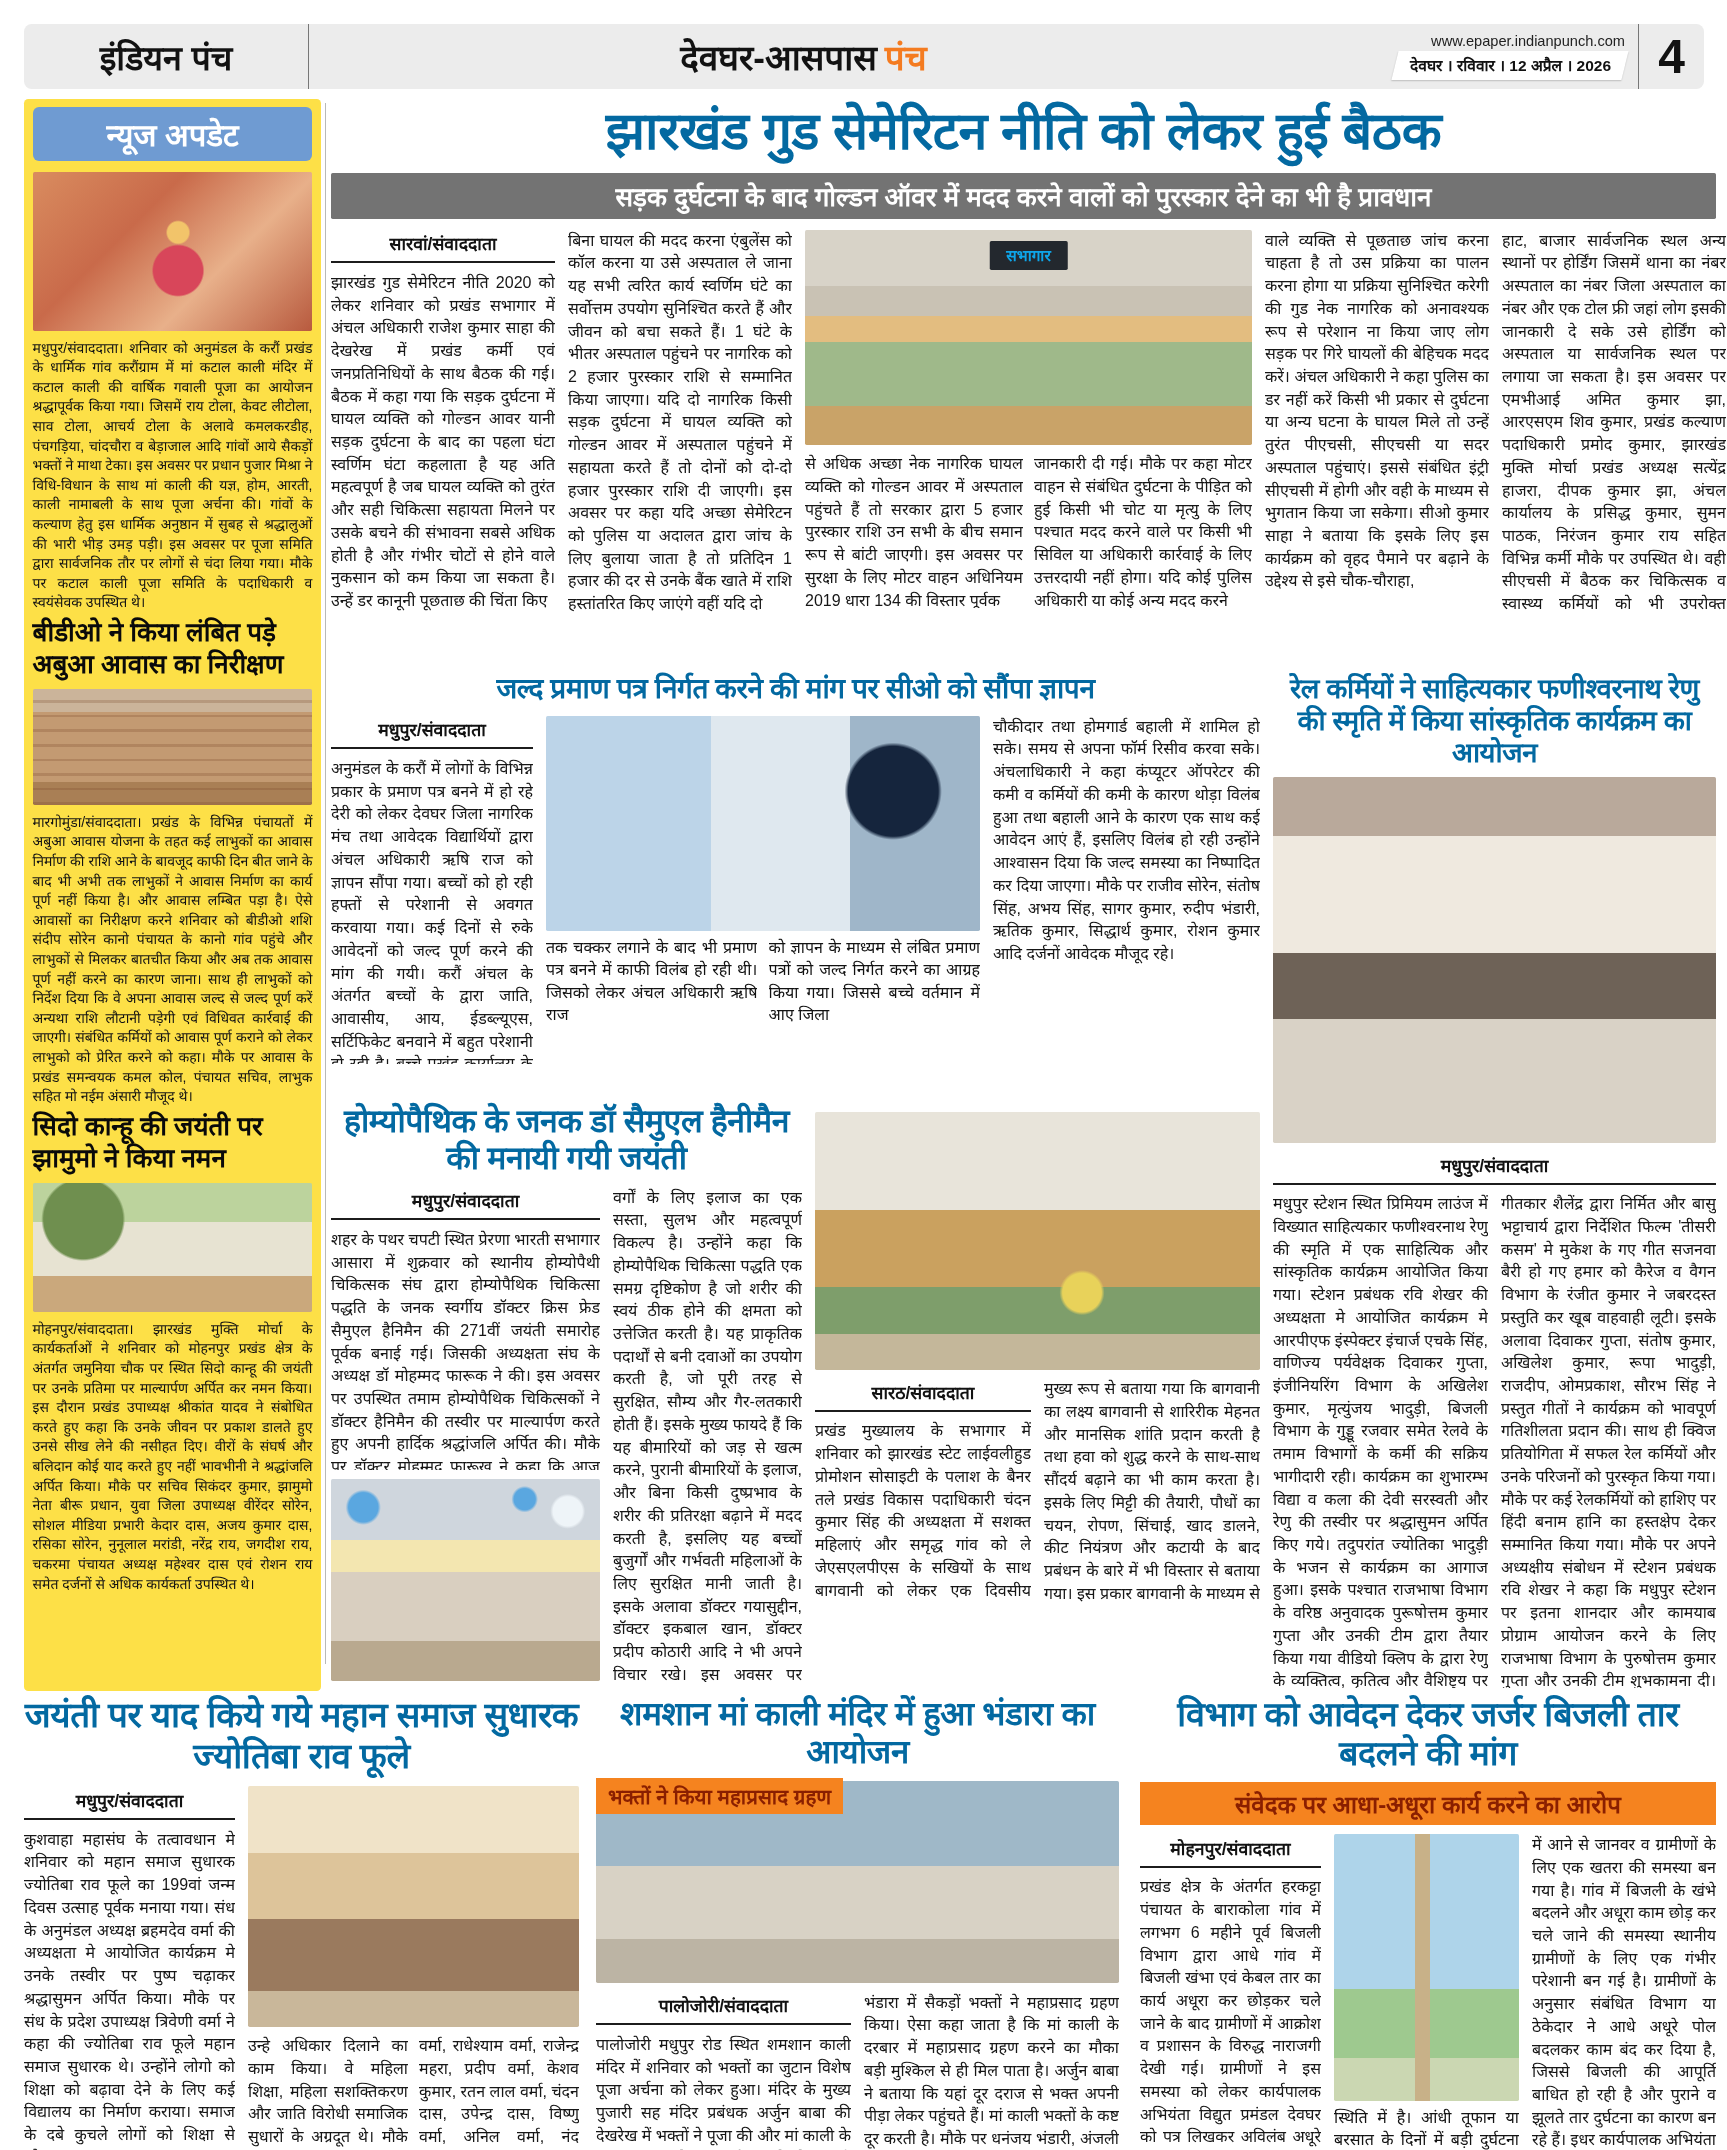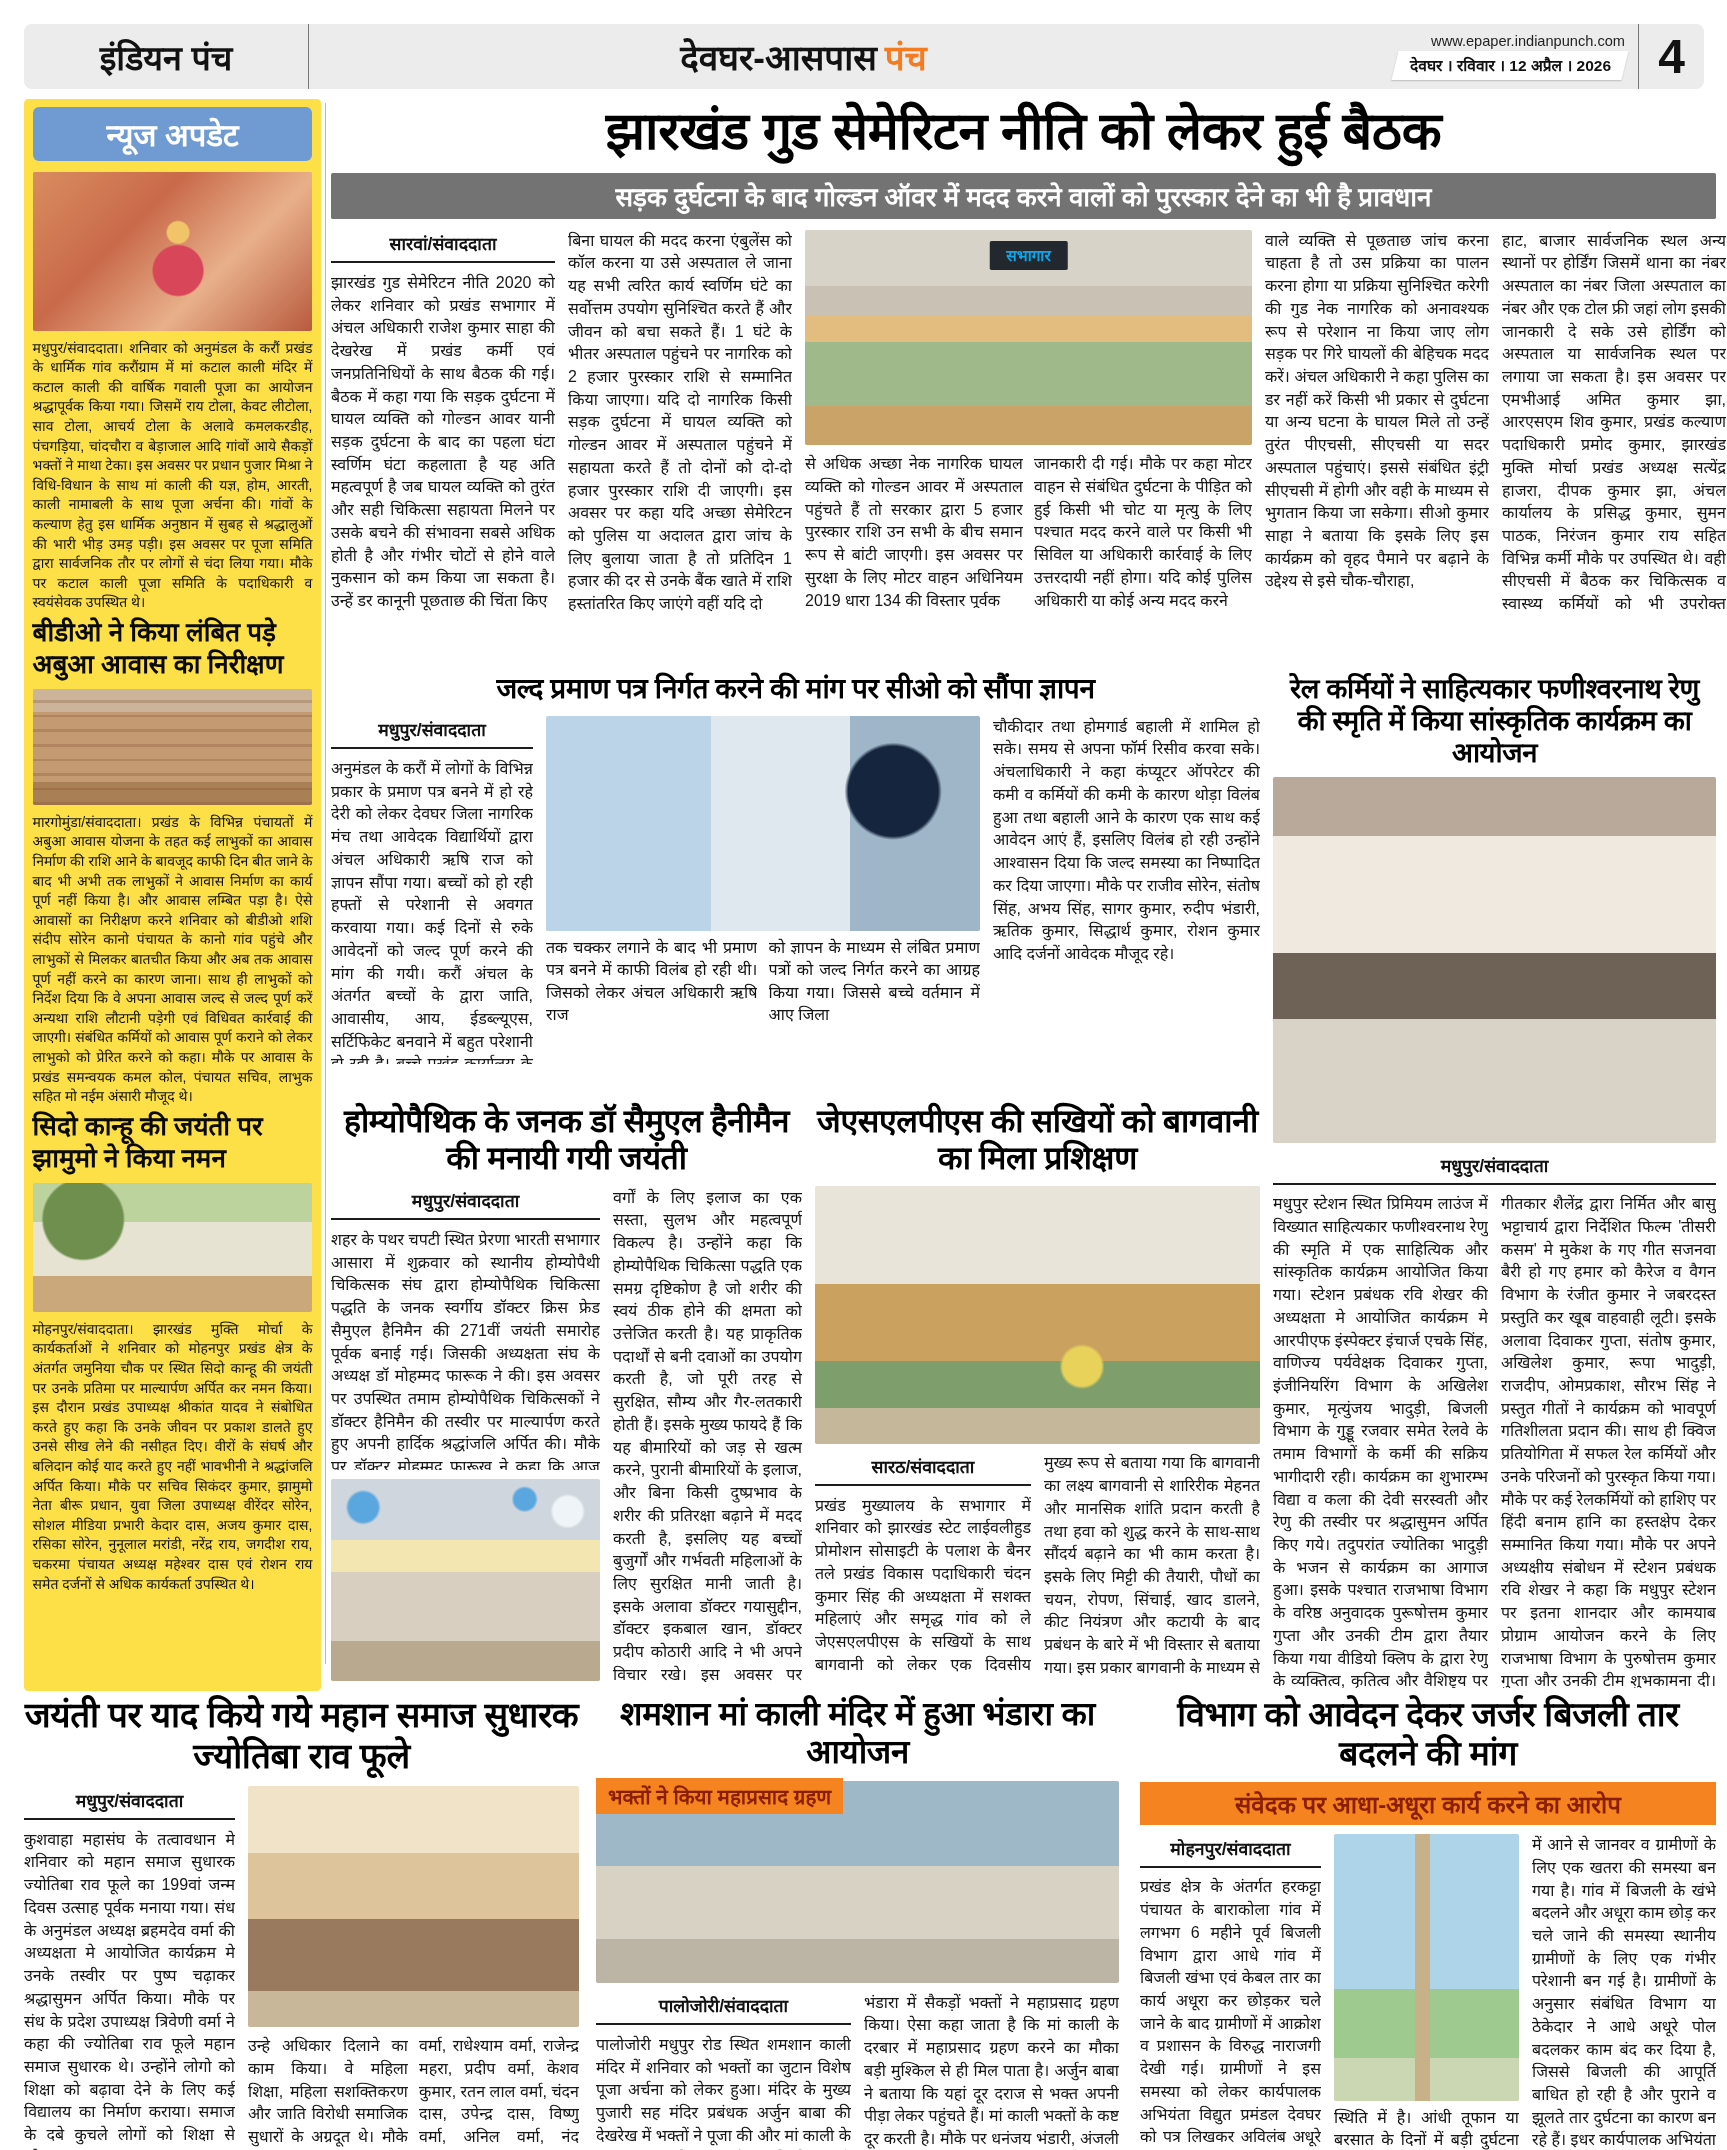--- a/index.html
+++ b/index.html
@@ -14,21 +14,21 @@
   .mh-center{flex:1;display:flex;align-items:center;justify-content:center;font-weight:800;font-size:35px;gap:7.7px;}
   .mh-accent{color:#f47b20;}
   .mh-right{width:327px;display:flex;flex-direction:column;align-items:flex-end;justify-content:center;padding-right:13px;gap:2.6px;}
   .mh-site{font-size:14.6px;color:#222;}
   .mh-datechip{background:#ffffff;transform:skewX(-14deg);padding:3.4px 14.6px;box-shadow:0 0.9px 1.7px rgba(0,0,0,.2);}
   .mh-datechip span{display:inline-block;transform:skewX(14deg);font-weight:700;font-size:15.5px;}
   .mh-pageno{width:65px;border-left:1.3px solid #777;display:flex;align-items:center;justify-content:center;
              font-weight:800;font-size:48px;}
   
   .rule-v{width:0.9px;background:#b9b9b9;}
-  .headline{font-weight:800;color:#000000;line-height:1.16;letter-spacing:-0.4px;}
+  .headline{font-weight:800;color:#0369a1;line-height:1.16;letter-spacing:-0.4px;}
   .h-center{text-align:center;}
   .body-text{font-size:16px;line-height:1.42;text-align:justify;color:#161616;}
   .byline{display:block;font-weight:700;font-size:17.6px;text-align:center;
           border-bottom:2.2px solid #1c1c1c;padding:1.7px 0 6px;margin:0 0 8.6px;}
   .cols{display:flex;gap:13px;}
   .col{flex:1;min-width:0;overflow:hidden;}
   .clip{overflow:hidden;}
   .photo{border-radius:1.7px;background:#ddd;position:relative;}
   .caption{font-size:16px;line-height:1.4;text-align:justify;margin-top:6px;}
   
@@ -201,21 +201,20 @@
         <div class="body-text clip" style="height:241px;">शहर के पथर चपटी स्थित प्रेरणा भारती सभागार आसारा में शुक्रवार को स्थानीय होम्योपैथी चिकित्सक संघ द्वारा होम्योपैथिक चिकित्सा पद्धति के जनक स्वर्गीय डॉक्टर क्रिस फ्रेड सैमुएल हैनिमैन की 271वीं जयंती समारोह पूर्वक बनाई गई। जिसकी अध्यक्षता संघ के अध्यक्ष डॉ मोहम्मद फारूक ने की। इस अवसर पर उपस्थित तमाम होम्योपैथिक चिकित्सकों ने डॉक्टर हैनिमैन की तस्वीर पर माल्यार्पण करते हुए अपनी हार्दिक श्रद्धांजलि अर्पित की। मौके पर डॉक्टर मोहम्मद फारूख ने कहा कि आज होम्योपैथिक चिकित्सा पद्धति पूरे विश्व में खास तौर पर समाज के कमजोर</div>
         <div class="photo ph-balloons" style="height:202px;margin-top:8.6px;"></div>
       </div>
       <div class="col clip">
         <div class="body-text">वर्गों के लिए इलाज का एक सस्ता, सुलभ और महत्वपूर्ण विकल्प है। उन्होंने कहा कि होम्योपैथिक चिकित्सा पद्धति एक समग्र दृष्टिकोण है जो शरीर की स्वयं ठीक होने की क्षमता को उत्तेजित करती है। यह प्राकृतिक पदार्थों से बनी दवाओं का उपयोग करती है, जो पूरी तरह से सुरक्षित, सौम्य और गैर-लतकारी होती हैं। इसके मुख्य फायदे हैं कि यह बीमारियों को जड़ से खत्म करने, पुरानी बीमारियों के इलाज, और बिना किसी दुष्प्रभाव के शरीर की प्रतिरक्षा बढ़ाने में मदद करती है, इसलिए यह बच्चों बुजुर्गों और गर्भवती महिलाओं के लिए सुरक्षित मानी जाती है। इसके अलावा डॉक्टर गयासुद्दीन, डॉक्टर इकबाल खान, डॉक्टर प्रदीप कोठारी आदि ने भी अपने विचार रखे। इस अवसर पर डॉक्टर देवानंद तिवारी, डॉक्टर सुबोध वर्मा, डॉक्टर एन पंडित, डॉक्टर सरफराज, डॉक्टर अजमत, डॉक्टर आसिफ डॉक्टर जेबा डॉक्टर संतोष विकास, डॉक्टर सुशील विश्वास सहित दर्जनों लोगों उपस्थित थे।</div>
       </div>
     </div>
   </div>
 
   <div class="abs" style="left:815px;top:1103px;width:445px;height:585px;">
-    <div class="headline h-center" style="font-size:32px;">जेएसएलपीएस की सखियों को बागवानी का मिला प्रशिक्षण</div>
     <div class="photo ph-training" style="height:258px;margin-top:8.6px;"></div>
     <div class="cols" style="margin-top:8.6px;height:224px;">
       <div class="col clip">
         <span class="byline">सारठ/संवाददाता</span>
         <div class="body-text">प्रखंड मुख्यालय के सभागार में शनिवार को झारखंड स्टेट लाईवलीहुड प्रोमोशन सोसाइटी के पलाश के बैनर तले प्रखंड विकास पदाधिकारी चंदन कुमार सिंह की अध्यक्षता में सशक्त महिलाएं और समृद्ध गांव को ले जेएसएलपीएस के सखियों के साथ बागवानी को लेकर एक दिवसीय प्रशिक्षण का आयोजन किया गया। इस अवसर पर बागवानी से जुड़े सभी क्षेत्रों पर विशेष प्रकाश डाला गया साथ ही</div>
       </div>
       <div class="col clip">
         <div class="body-text">मुख्य रूप से बताया गया कि बागवानी का लक्ष्य बागवानी से शारिरीक मेहनत और मानसिक शांति प्रदान करती है तथा हवा को शुद्ध करने के साथ-साथ सौंदर्य बढ़ाने का भी काम करता है। इसके लिए मिट्टी की तैयारी, पौधों का चयन, रोपण, सिंचाई, खाद डालने, कीट नियंत्रण और कटायी के बाद प्रबंधन के बारे में भी विस्तार से बताया गया। इस प्रकार बागवानी के माध्यम से स्वास्थ्यवर्धक और उच्च गुणवत्ता वाले उत्पाद प्राप्त करने के तरीके भी इस प्रशिक्षण के माध्यम से बताया गया।</div>
       </div>
     </div>

